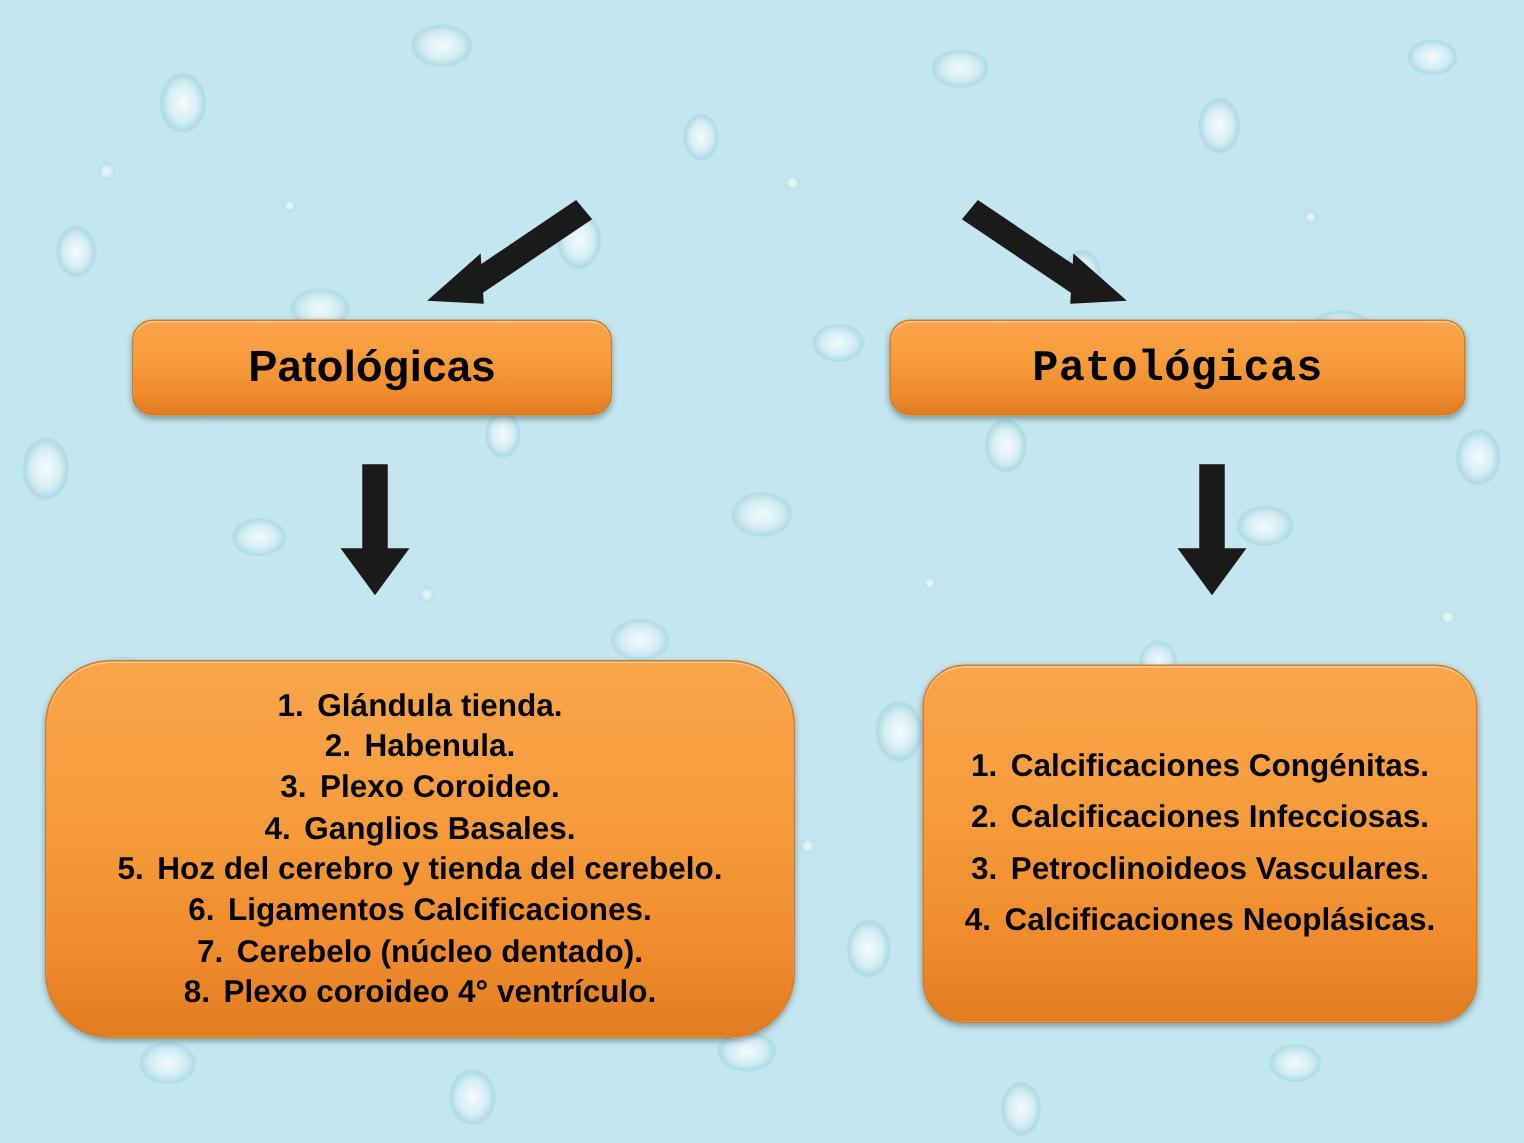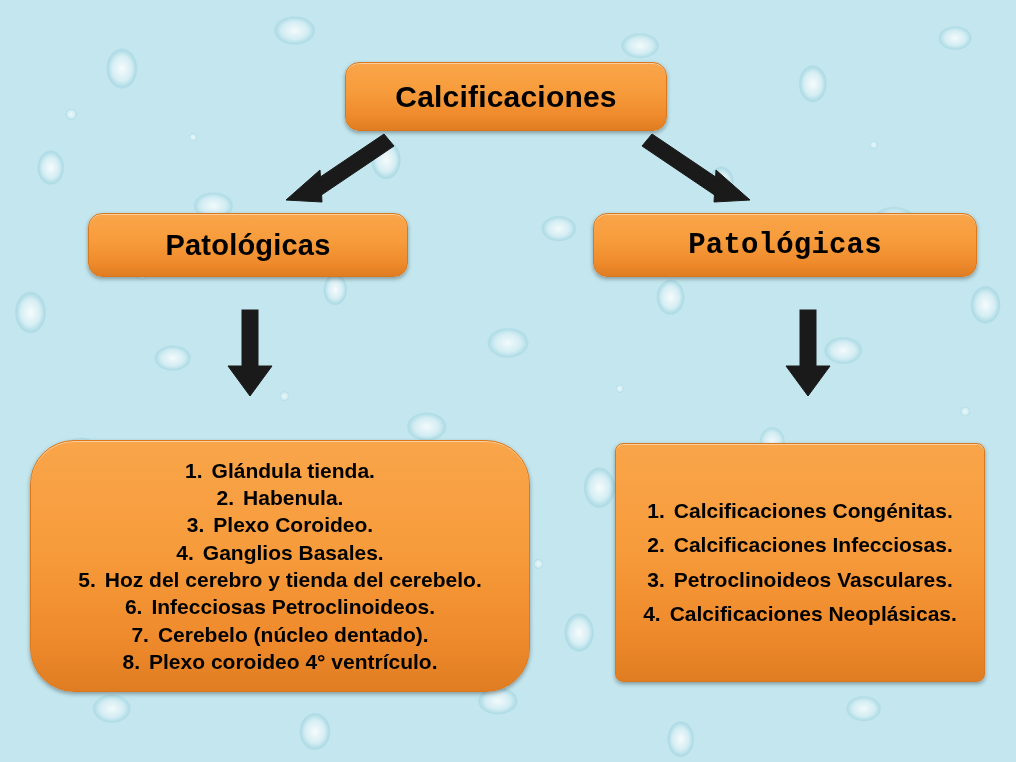--- a/index.html
+++ b/index.html
@@ -113,21 +113,21 @@
   #node-root      { left: 345px; top: 62px;  width: 322px; height: 69px;  border-radius: 14px; }
   #node-root .node-title { font-size: 30px; }
 
   #node-fisio     { left: 88px;  top: 213px; width: 320px; height: 64px;  border-radius: 14px; }
   #node-fisio .node-title { font-size: 29px; }
 
   #node-pato      { left: 593px; top: 213px; width: 384px; height: 64px;  border-radius: 14px; font-family: Liberation Mono, monospace; }
   #node-pato .node-title { font-size: 29px; }
 
   #node-fisio-list { left: 30px;  top: 440px; width: 500px; height: 252px; border-radius: 44px; }
-  #node-pato-list  { left: 615px; top: 443px; width: 370px; height: 239px; border-radius: 8px; }
+  #node-pato-list  { left: 615px; top: 443px; width: 370px; height: 239px; border-radius: 28px; }
 
   .list-body {
     display: block;
     width: 100%;
     padding: 0 10px;
     box-sizing: border-box;
     text-align: center;
   }
   .list-row {
     font-weight: bold;
@@ -152,23 +152,20 @@
 </head>
 <body>
 
 <div id="slide">
 
   <div class="bg-layer">
     <div class="bg-drops"></div>
     <div class="bg-drops2"></div>
   </div>
 
-  <div class="node" id="node-root">
-    <span class="node-title">Calcificaciones</span>
-  </div>
 
   <div class="arrow" id="arrow-left-diag">
     <svg viewBox="0 0 120 74" xmlns="http://www.w3.org/2000/svg">
       <g fill="#1a1a1a" stroke="#1a1a1a" stroke-width="1">
         <polygon points="108,4 118,16 38,70 28,58"></polygon>
         <polygon points="44,40 46,72 10,70"></polygon>
       </g>
     </svg>
   </div>
 
@@ -218,21 +215,21 @@
       <div class="list-row">
         <span class="num">3.</span><span class="txt">Plexo Coroideo.</span>
       </div>
       <div class="list-row">
         <span class="num">4.</span><span class="txt">Ganglios Basales.</span>
       </div>
       <div class="list-row">
         <span class="num">5.</span><span class="txt">Hoz del cerebro y tienda del cerebelo.</span>
       </div>
       <div class="list-row">
-        <span class="num">6.</span><span class="txt">Infecciosas Petroclinoideos.</span>
+        <span class="num">6.</span><span class="txt">Ligamentos Calcificaciones.</span>
       </div>
       <div class="list-row">
         <span class="num">7.</span><span class="txt">Cerebelo (núcleo dentado).</span>
       </div>
       <div class="list-row">
         <span class="num">8.</span><span class="txt">Plexo coroideo 4° ventrículo.</span>
       </div>
     </div>
   </div>
 

